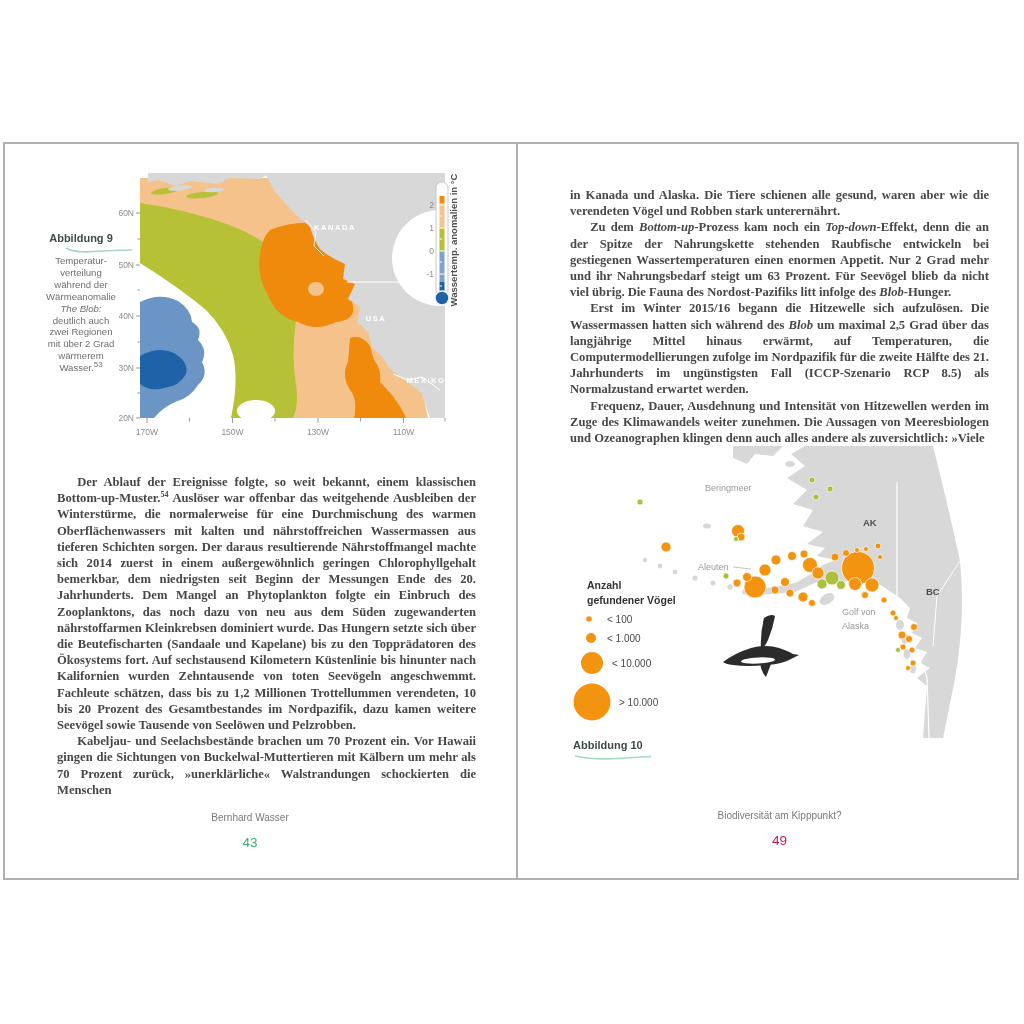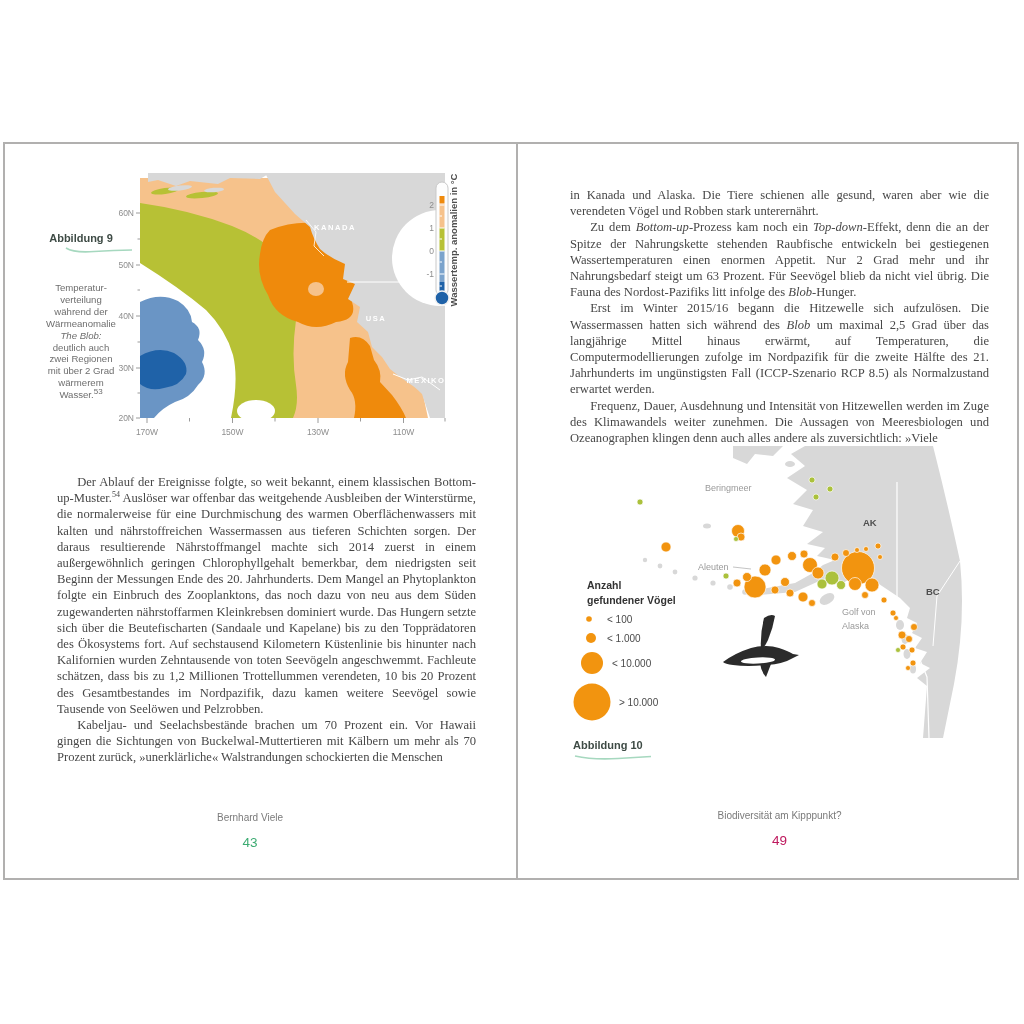--- a/index.html
+++ b/index.html
@@ -5,29 +5,29 @@
   html,body{margin:0;padding:0;background:#ffffff;}
   .sheet{position:relative;width:1024px;height:1024px;background:#fff;overflow:hidden;
          font-family:"Liberation Sans",sans-serif;}
   .spread{position:absolute;left:3px;top:142px;width:1016px;height:738px;
           border:2px solid #b1b0af;background:#fff;box-sizing:border-box;}
   .divider{position:absolute;left:516px;top:142px;width:2px;height:738px;background:#b1b0af;}
 
   
   .bodytext{position:absolute;font-family:"Liberation Serif",serif;font-size:12.6px;
             line-height:16.2px;color:#474747;text-align:justify;}
-  .bodytext p{margin:0;}
+  .bodytext p{margin:0;font-weight:bold;}
   .bodytext p.ind{text-indent:1.6em;}
   .bodytext i{font-style:italic;}
   sup{font-size:8px;line-height:0;vertical-align:super;}
 
   
   .figlabel{font-size:11px;font-weight:bold;color:#3e4b45;}
   .cap-col{position:absolute;left:26px;top:228px;width:110px;text-align:center;}
-  .cap-lines{margin-top:28px;font-size:9.6px;line-height:11.9px;color:#6e6e6e;}
+  .cap-lines{margin-top:1px;font-size:9.6px;line-height:11.9px;color:#6e6e6e;}
   .swoosh{display:block;margin-left:auto;margin-right:2px;}
 
   
   .cap10{position:absolute;left:573px;top:735px;width:402px;}
   .cap10-text{margin-top:12px;font-size:10px;line-height:16.5px;color:#666;}
 
   
   .footer-label{position:absolute;font-size:10px;color:#7a7a7a;text-align:center;}
   .pagenum{position:absolute;font-size:13.5px;text-align:center;}
 
@@ -170,21 +170,21 @@
       <text x="324" y="107" text-anchor="end" class="thermo-tick">-1</text>
       <text x="347" y="70" text-anchor="middle" class="thermo-label" transform="rotate(-90 347 70)">Wassertemp. anomalien in °C</text>
     </g>
   </svg>
 
   <div class="bodytext" style="left:57px;top:474px;width:419px;">
       <p class="ind"><span>Der Ablauf der Ereignisse folgte, so weit bekannt, einem klassischen Bottom-up-Muster.</span><sup>54</sup><span> Auslöser war offenbar das weitgehende Ausbleiben der Winterstürme, die normalerweise für eine Durchmischung des warmen Oberflächenwassers mit kalten und nährstoffreichen Wassermassen aus tieferen Schichten sorgen. Der daraus resultierende Nährstoffmangel machte sich 2014 zuerst in einem außergewöhnlich geringen Chlorophyllgehalt bemerkbar, dem niedrigsten seit Beginn der Messungen Ende des 20. Jahrhunderts. Dem Mangel an Phytoplankton folgte ein Einbruch des Zooplanktons, das noch dazu von neu aus dem Süden zugewanderten nährstoffarmen Kleinkrebsen dominiert wurde. Das Hungern setzte sich über die Beutefischarten (Sandaale und Kapelane) bis zu den Topprädatoren des Ökosystems fort. Auf sechstausend Kilometern Küstenlinie bis hinunter nach Kalifornien wurden Zehntausende von toten Seevögeln angeschwemmt. Fachleute schätzen, dass bis zu 1,2 Millionen Trottellummen verendeten, 10 bis 20 Prozent des Gesamtbestandes im Nordpazifik, dazu kamen weitere Seevögel sowie Tausende von Seelöwen und Pelzrobben.</span></p>
       <p class="ind"><span>Kabeljau- und Seelachsbestände brachen um 70 Prozent ein. Vor Hawaii gingen die Sichtungen von Buckelwal-Muttertieren mit Kälbern um mehr als 70 Prozent zurück, »unerklärliche« Walstrandungen schockierten die Menschen</span></p>
     </div>
 
-  <div class="footer-label" style="left:40px;top:812px;width:420px;">Bernhard Viele</div>
+  <div class="footer-label" style="left:40px;top:812px;width:420px;">Bernhard Wasser</div>
   <div class="pagenum" style="left:40px;top:835px;width:420px;color:#3cab72;">43</div>
 
   <div class="bodytext" style="left:570px;top:187px;width:419px;">
       <p><span>in Kanada und Alaska. Die Tiere schienen alle gesund, waren aber wie die verendeten Vögel und Robben stark unterernährt.</span></p>
       <p class="ind"><span>Zu dem </span><i>Bottom-up</i><span>-Prozess kam noch ein </span><i>Top-down</i><span>-Effekt, denn die an der Spitze der Nahrungskette stehenden Raubfische entwickeln bei gestiegenen Wassertemperaturen einen enormen Appetit. Nur 2 Grad mehr und ihr Nahrungsbedarf steigt um 63 Prozent. Für Seevögel blieb da nicht viel übrig. Die Fauna des Nordost-Pazifiks litt infolge des </span><i>Blob</i><span>-Hunger.</span></p>
       <p class="ind"><span>Erst im Winter 2015/16 begann die Hitzewelle sich aufzulösen. Die Wassermassen hatten sich während des </span><i>Blob</i><span> um maximal 2,5 Grad über das langjährige Mittel hinaus erwärmt, auf Temperaturen, die Computermodellierungen zufolge im Nordpazifik für die zweite Hälfte des 21. Jahrhunderts im ungünstigsten Fall (ICCP-Szenario RCP 8.5) als Normalzustand erwartet werden.</span></p>
       <p class="ind"><span>Frequenz, Dauer, Ausdehnung und Intensität von Hitzewellen werden im Zuge des Klimawandels weiter zunehmen. Die Aussagen von Meeresbiologen und Ozeanographen klingen denn auch alles andere als zuversichtlich: »Viele</span></p>
     </div>
 
   <svg style="position:absolute;left:555px;top:446px" width="450" height="292" viewBox="0 0 450 292">

